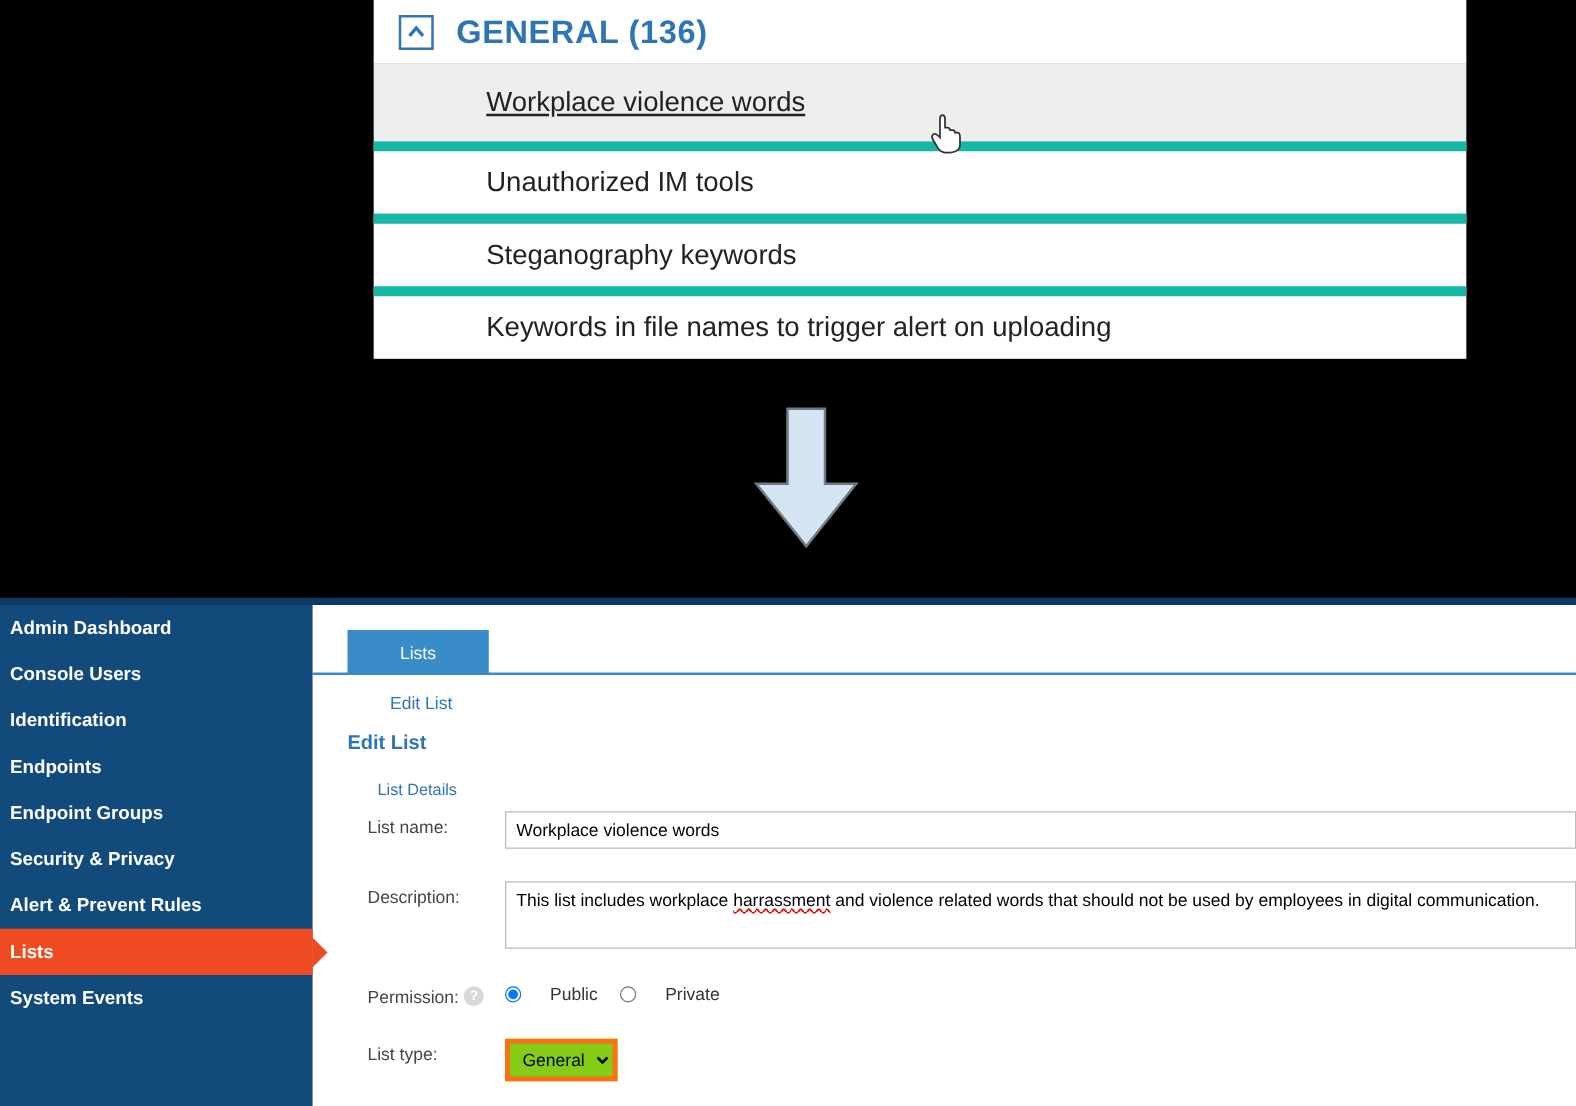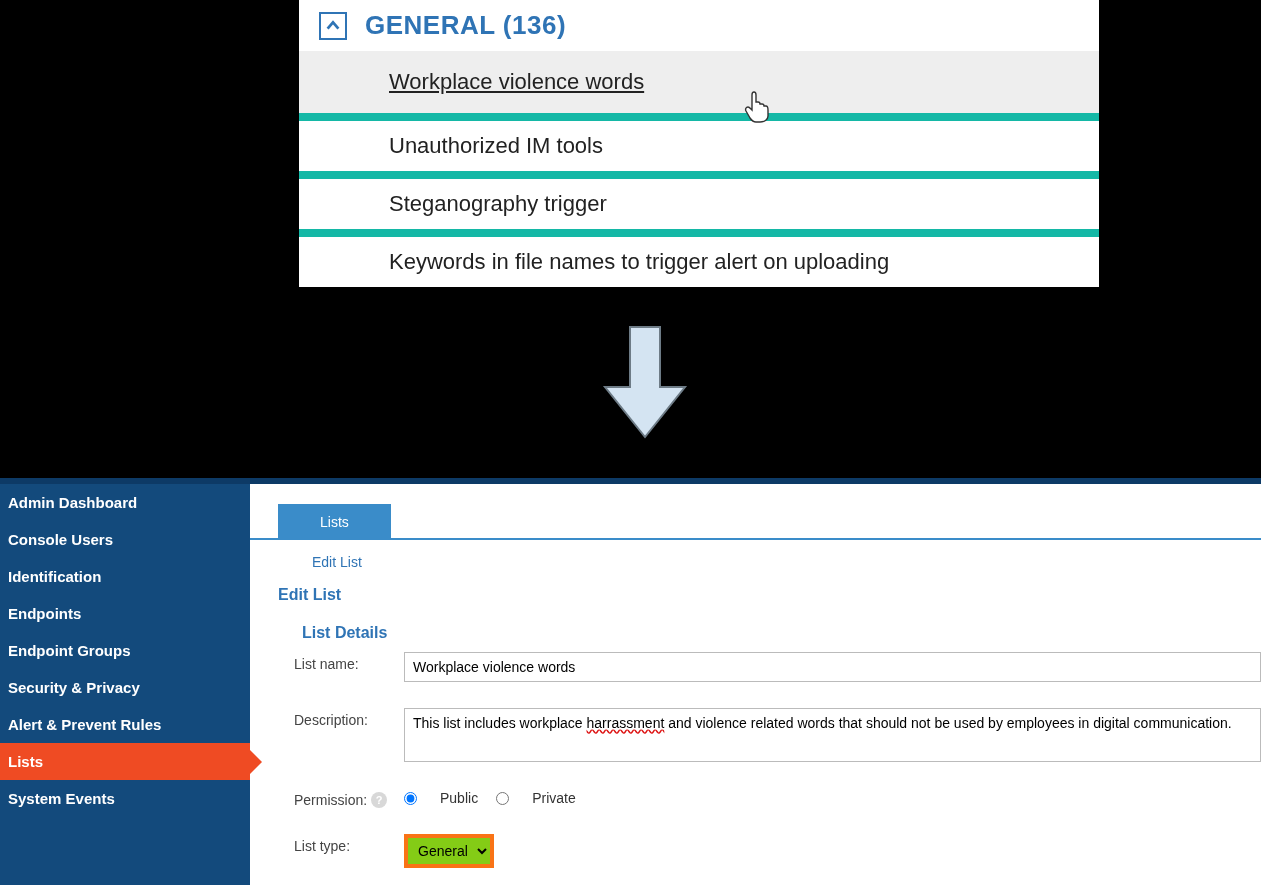--- a/index.html
+++ b/index.html
@@ -15,21 +15,21 @@
   .top-region {
     width: 100%;
     height: 478px;
     position: relative;
     background: #000;
   }
   .list-panel {
     position: absolute;
     left: 299px;
     top: 0;
-    width: 800px;
+    width: 874px;
     background: #737373;
   }
   .section-header {
     display: flex;
     align-items: center;
     padding: 10px 20px 10px 20px;
     background: #fff;
   }
   .collapse-box {
     width: 28px;
@@ -131,23 +131,22 @@
     padding: 14px 0 8px 34px;
   }
   .page-title {
     color: #2f74b5;
     font-size: 16px;
     font-weight: 700;
     padding: 8px 0 14px 0;
   }
   .section-label {
     color: #2f74b5;
-    font-size: 16px;
+    font-size: 13px;
     padding: 6px 0 10px 24px;
-    font-weight: bold;
   }
 
   .form {
     padding: 0 0 0 16px;
   }
   .form-row {
     display: flex;
     align-items: flex-start;
     margin-bottom: 26px;
     font-size: 14px;
@@ -213,21 +212,21 @@
     <div class="section-header">
       <span class="collapse-box">
         <svg viewBox="0 0 20 20">
             <polyline points="4,13 10,6 16,13" fill="none" stroke="#2f74b5" stroke-width="3"></polyline>
           </svg>
       </span>
       <span class="section-title">GENERAL (136)</span>
     </div>
     <div class="list-row hover">Workplace violence words</div>
     <div class="list-row">Unauthorized IM tools</div>
-    <div class="list-row">Steganography trigger</div>
+    <div class="list-row">Steganography keywords</div>
     <div class="list-row">Keywords in file names to trigger alert on uploading</div>
   </div>
 
   <svg class="cursor-hand" viewBox="0 0 32 36">
     <path d="M12,4 C13,4 14,5 14,7 L14,14 L16,14 C17,14 18,15 18,16 L20,16 C22,16 22,17 22,18 L24,18 C26,18 26,20 26,22 L26,28 C26,32 22,34 18,34 L14,34 C12,34 10,33 8,30 L4,23 C3,21 4,19 6,19 C7,19 8,20 9,21 L10,22 L10,7 C10,5 11,4 12,4 Z" fill="#fff" stroke="#333" stroke-width="1.4"></path>
   </svg>
 
   <svg class="big-arrow" viewBox="0 0 90 120">
     <path d="M30,5 L60,5 L60,65 L85,65 L45,115 L5,65 L30,65 Z" fill="#d4e4f2" stroke="#6d7b86" stroke-width="2"></path>
   </svg>

